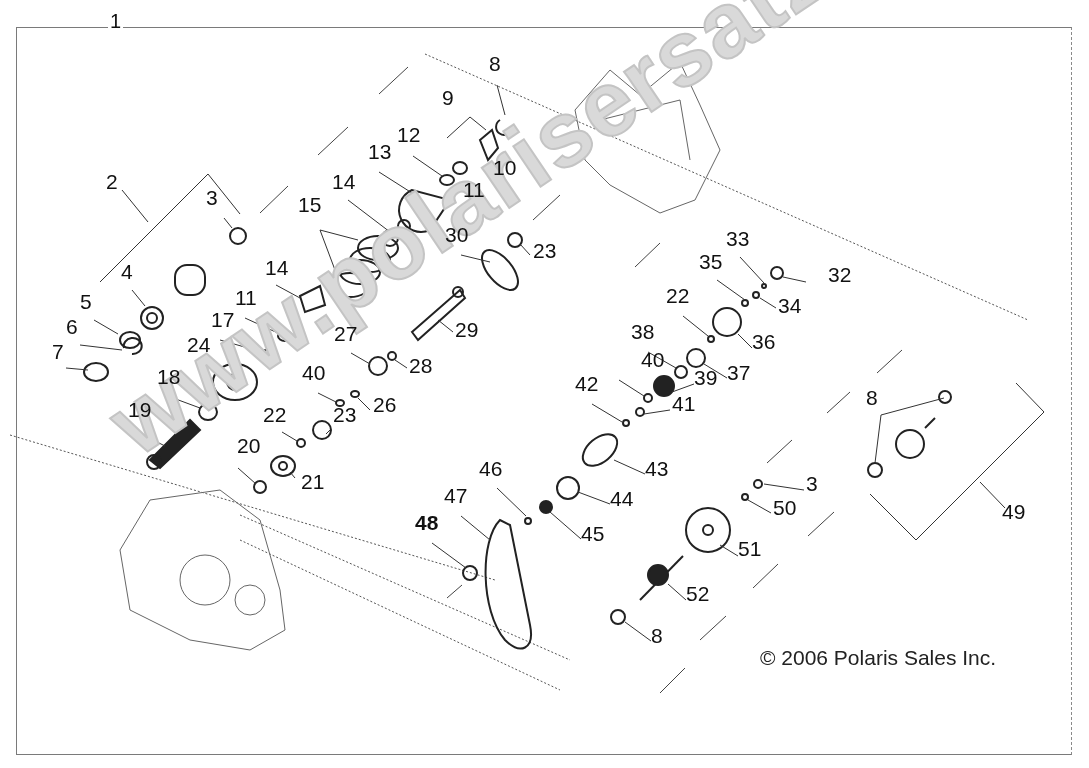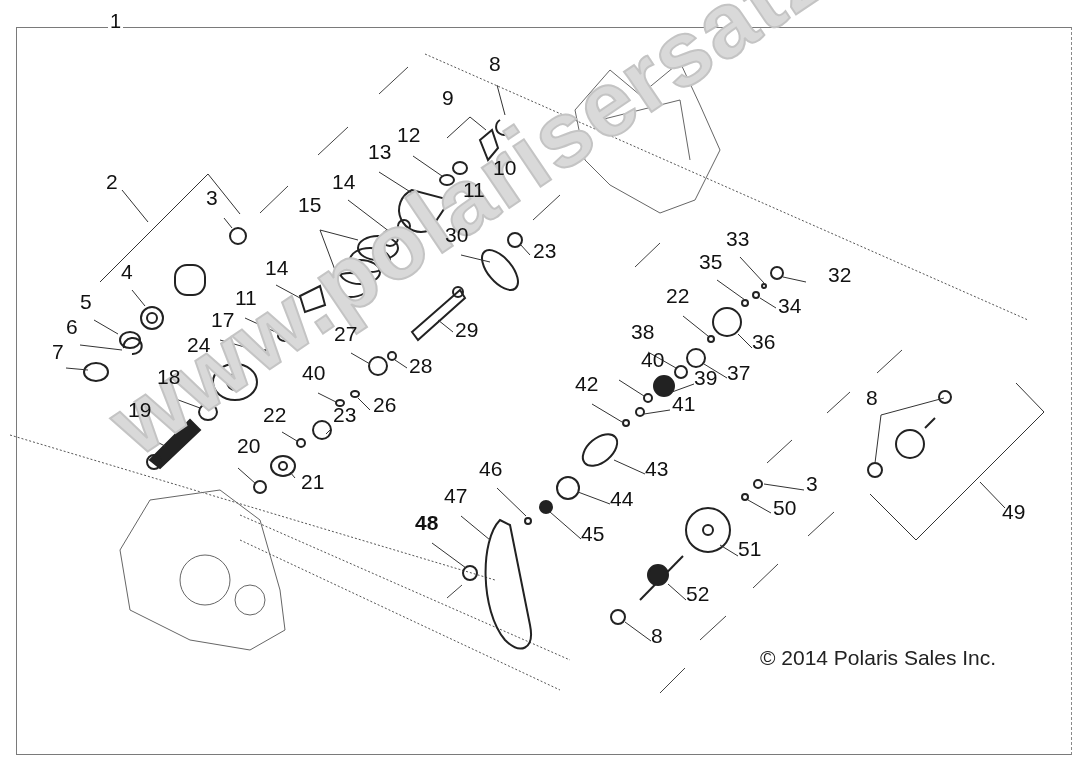--- a/index.html
+++ b/index.html
@@ -235,14 +235,14 @@
       <div class="callout" style="left: 415px; top: 512px; font-weight: bold;">48</div>
       <div class="callout" style="left: 806px; top: 473px;">3</div>
       <div class="callout" style="left: 773px; top: 497px;">50</div>
       <div class="callout" style="left: 738px; top: 538px;">51</div>
       <div class="callout" style="left: 686px; top: 583px;">52</div>
       <div class="callout" style="left: 651px; top: 625px;">8</div>
       <div class="callout" style="left: 866px; top: 387px;">8</div>
       <div class="callout" style="left: 1002px; top: 501px;">49</div>
     </div>
 
-  <div class="copyright">© 2014 Polaris Sales Inc.</div>
+  <div class="copyright">© 2006 Polaris Sales Inc.</div>
 </div>
 
 </body></html>

